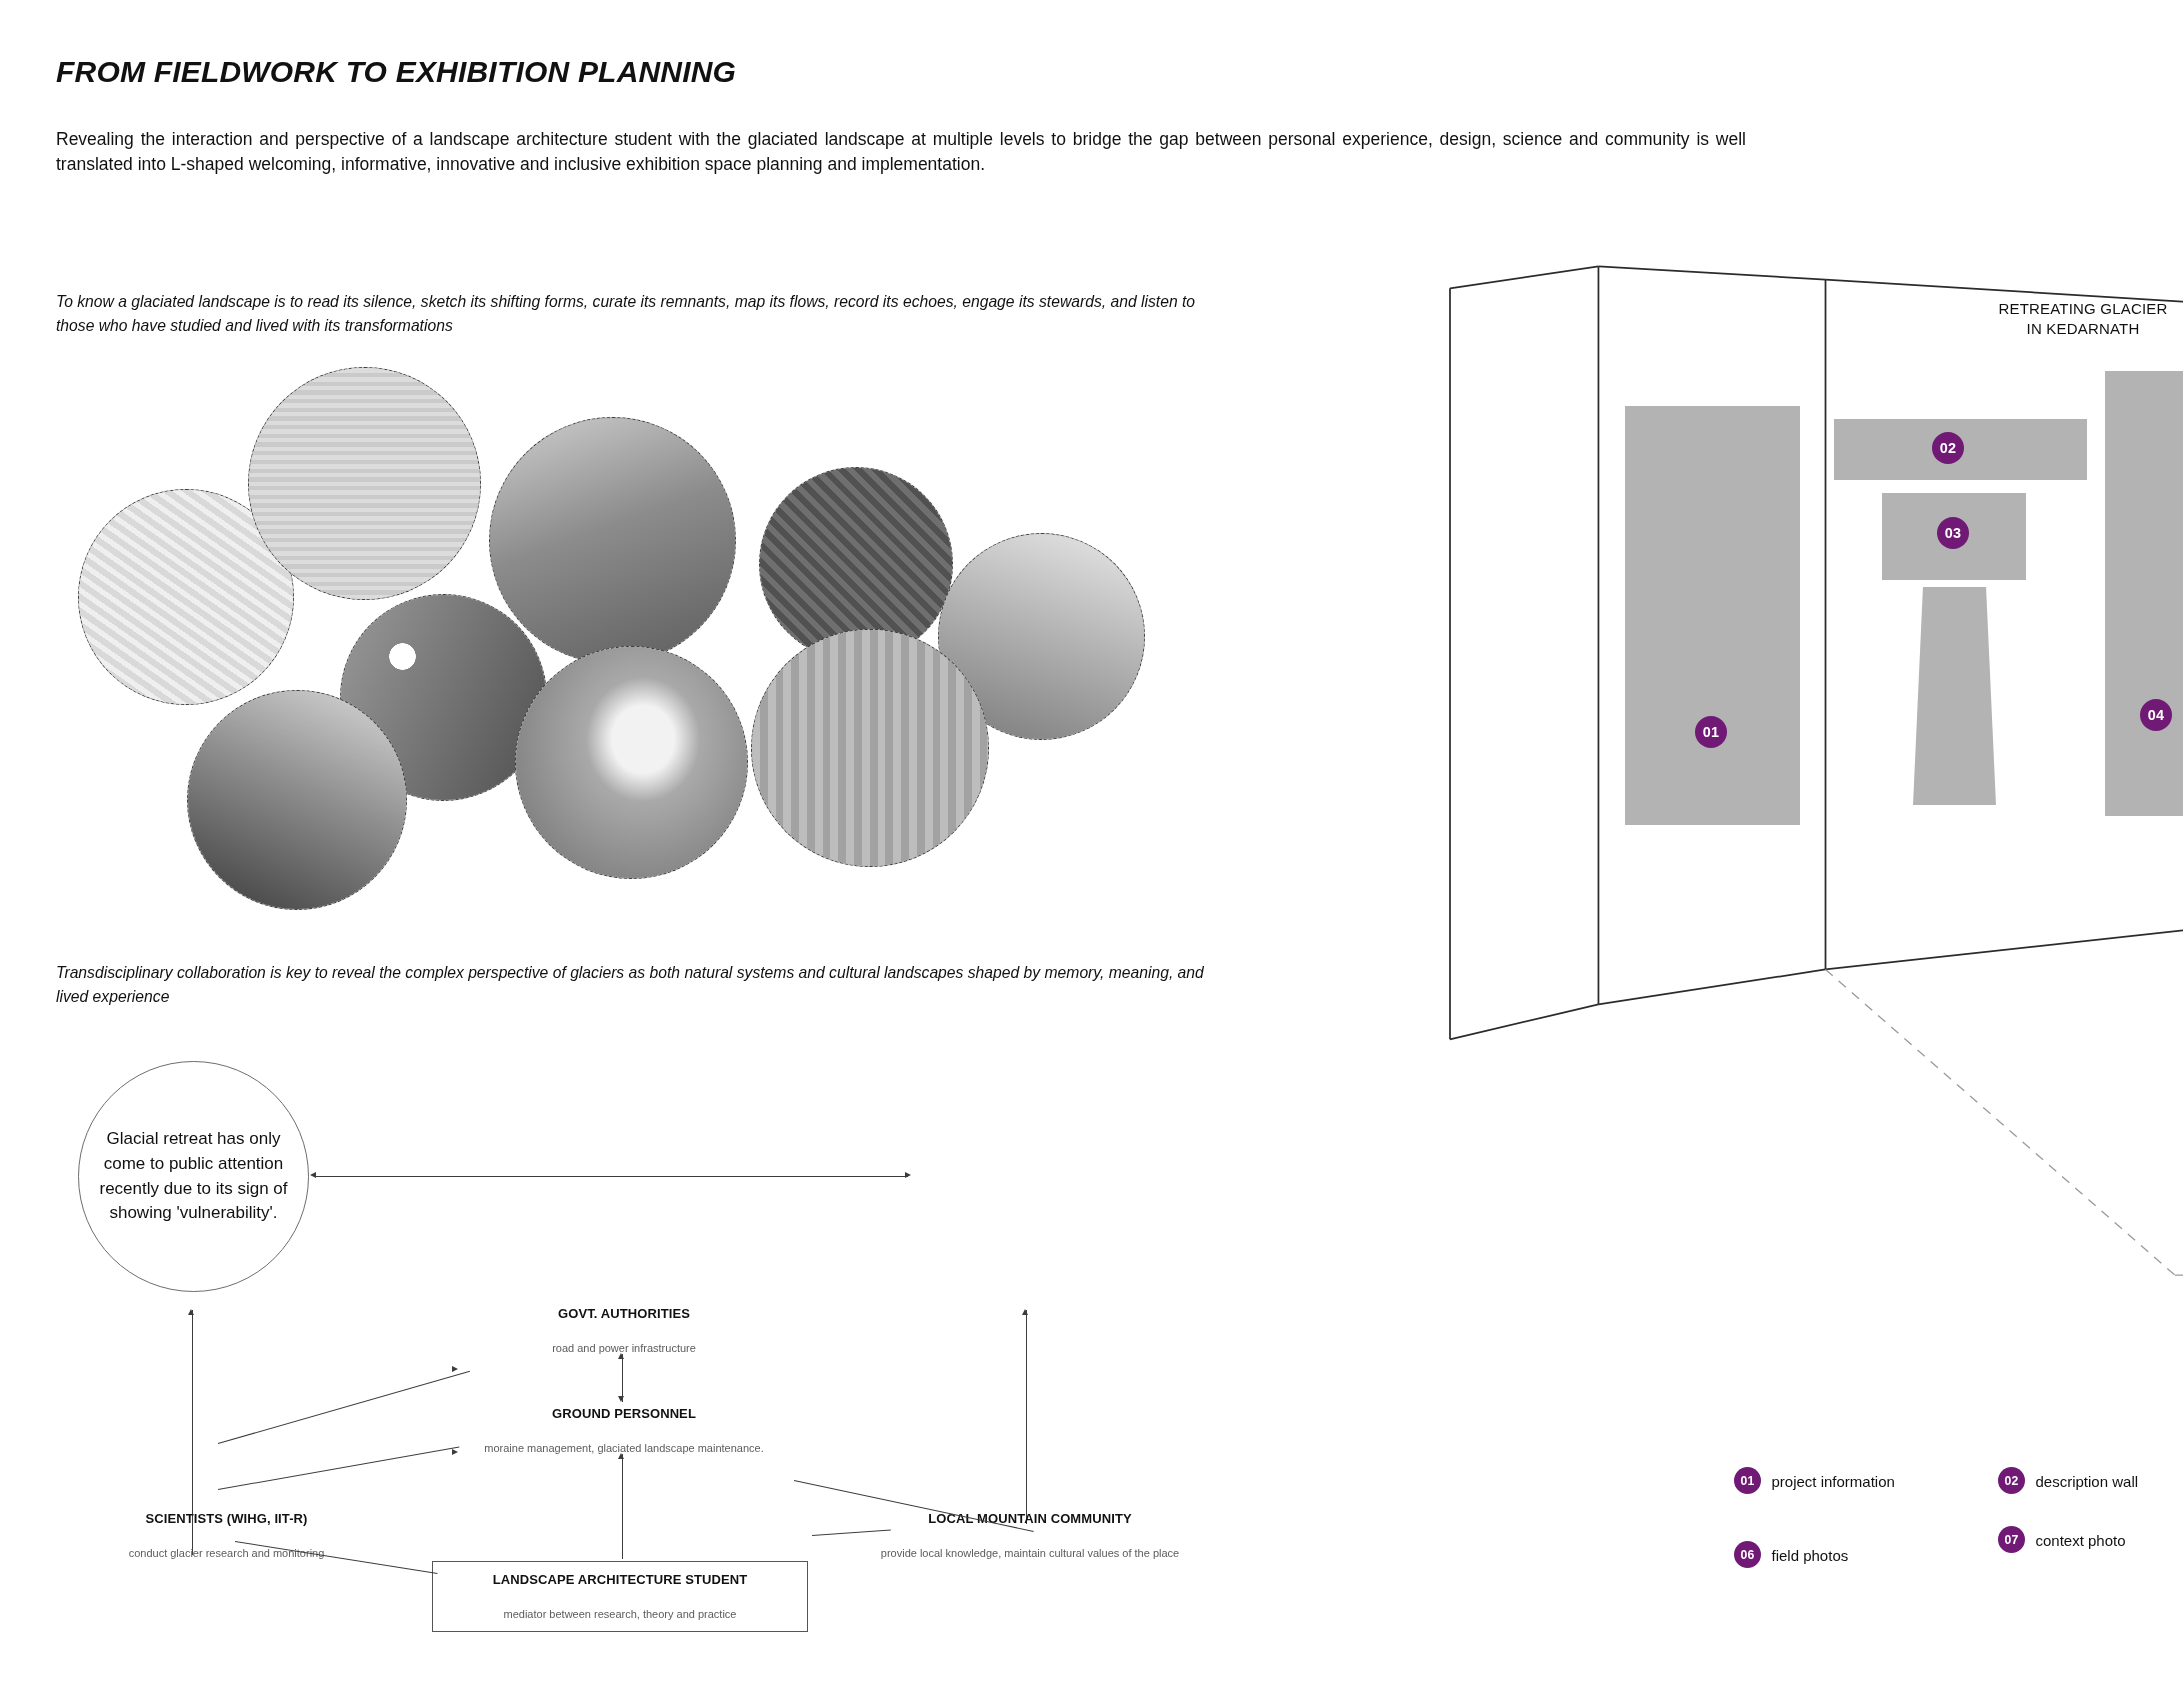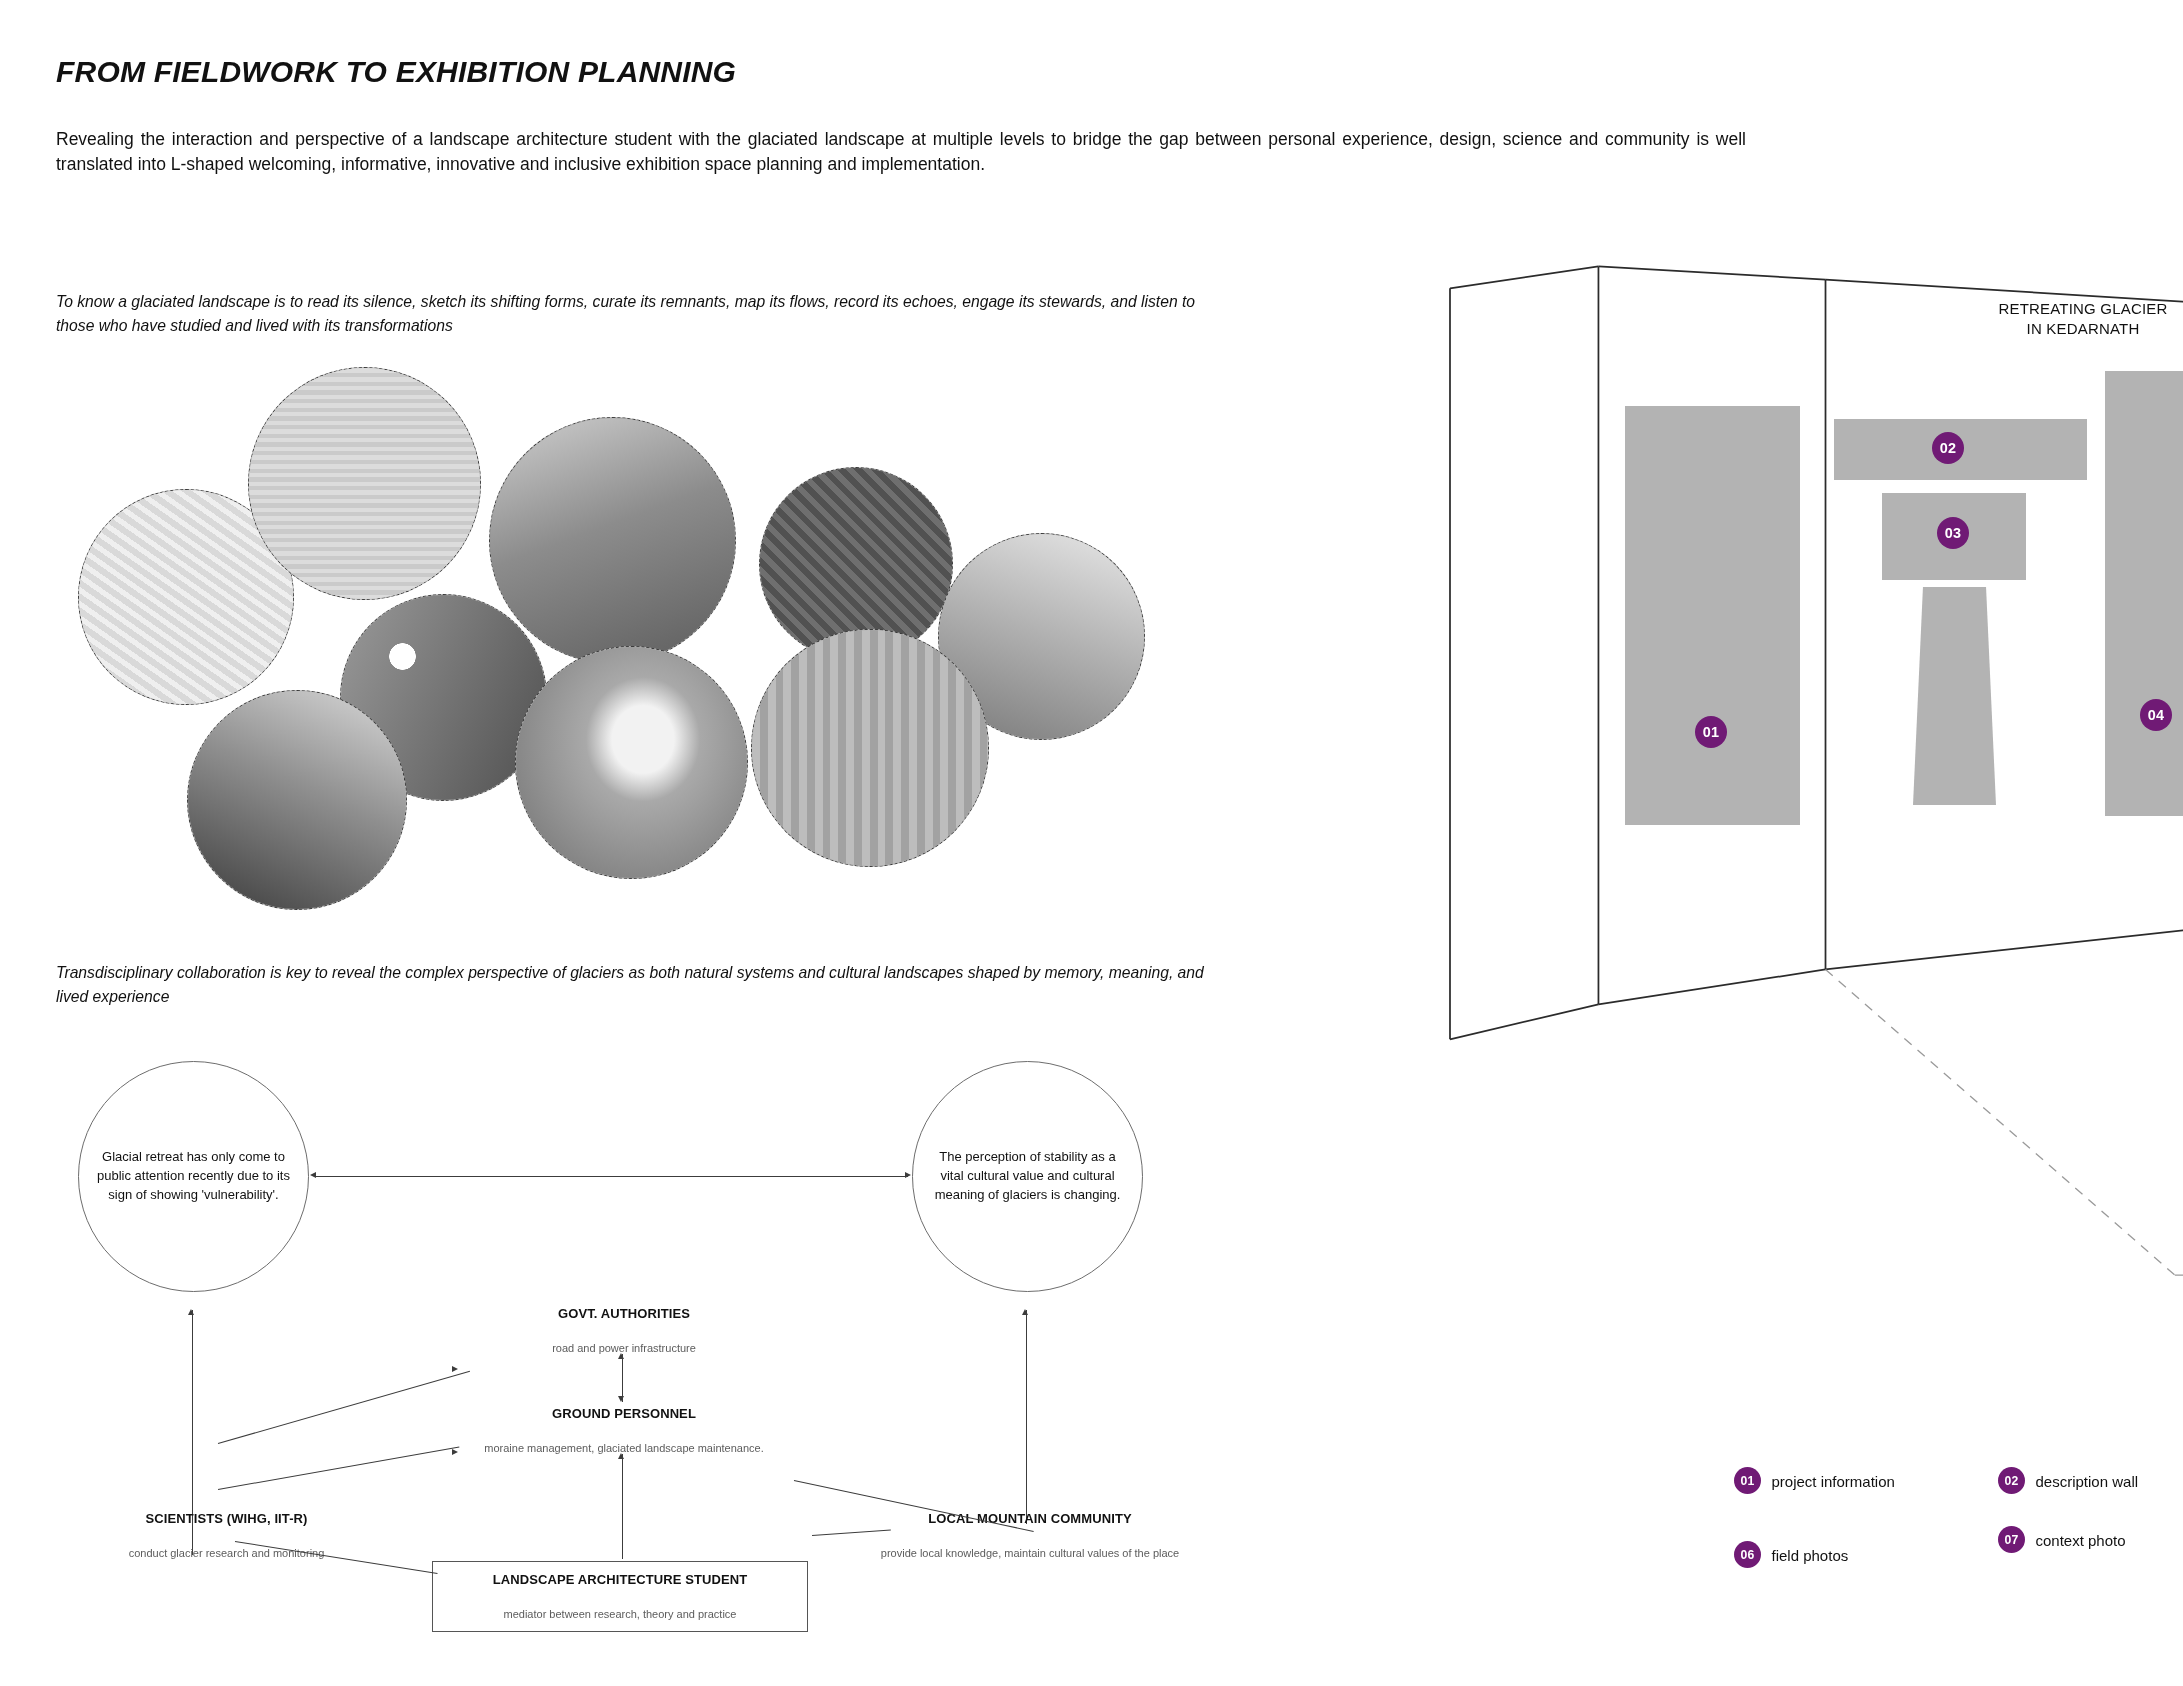--- a/index.html
+++ b/index.html
@@ -118,21 +118,21 @@
     border-radius: 50%;
     border: 0.9px solid #6d6d6d;
     display: flex;
     align-items: center;
     justify-content: center;
     text-align: center;
     box-sizing: border-box;
   }
   .bubble span {
     display: block;
-    font-size: 13px;
+    font-size: 17px;
     line-height: 1.45;
     padding: 0 17.5px;
   }
   .node {
     position: absolute;
     text-align: center;
   }
   .node .n-title {
     font-size: 13px;
     font-weight: bold;
@@ -265,23 +265,20 @@
       </div>
   </div>
 
   <div class="caption-italic" id="collab-caption">Transdisciplinary collaboration is key to reveal the complex perspective of glaciers as both natural systems and cultural landscapes shaped by memory, meaning, and lived experience</div>
 
   <div class="collab">
 
     <div class="bubble" style="left:26px; top:13px; width:231px; height:231px;">
       <span>Glacial retreat has only come to public attention recently due to its sign of showing 'vulnerability'.</span>
     </div>
-    <div class="bubble" style="left:860px; top:13px; width:231px; height:231px;">
-      <span>The perception of stability as a vital cultural value and cultural meaning of glaciers is changing.</span>
-    </div>
 
     <div class="ln h" style="left:262px; top:128px; width:594px;"></div>
     <div class="arrowhead ar-left" style="left:258px; top:124px;"></div>
     <div class="arrowhead ar-right" style="left:853px; top:124px;"></div>
 
     <div class="ln v" style="left:140px; top:262px; height:245px;"></div>
     <div class="arrowhead ar-up" style="left:136px; top:261px;"></div>
     <div class="ln v" style="left:974px; top:262px; height:214px;"></div>
     <div class="arrowhead ar-up" style="left:970px; top:261px;"></div>
 

